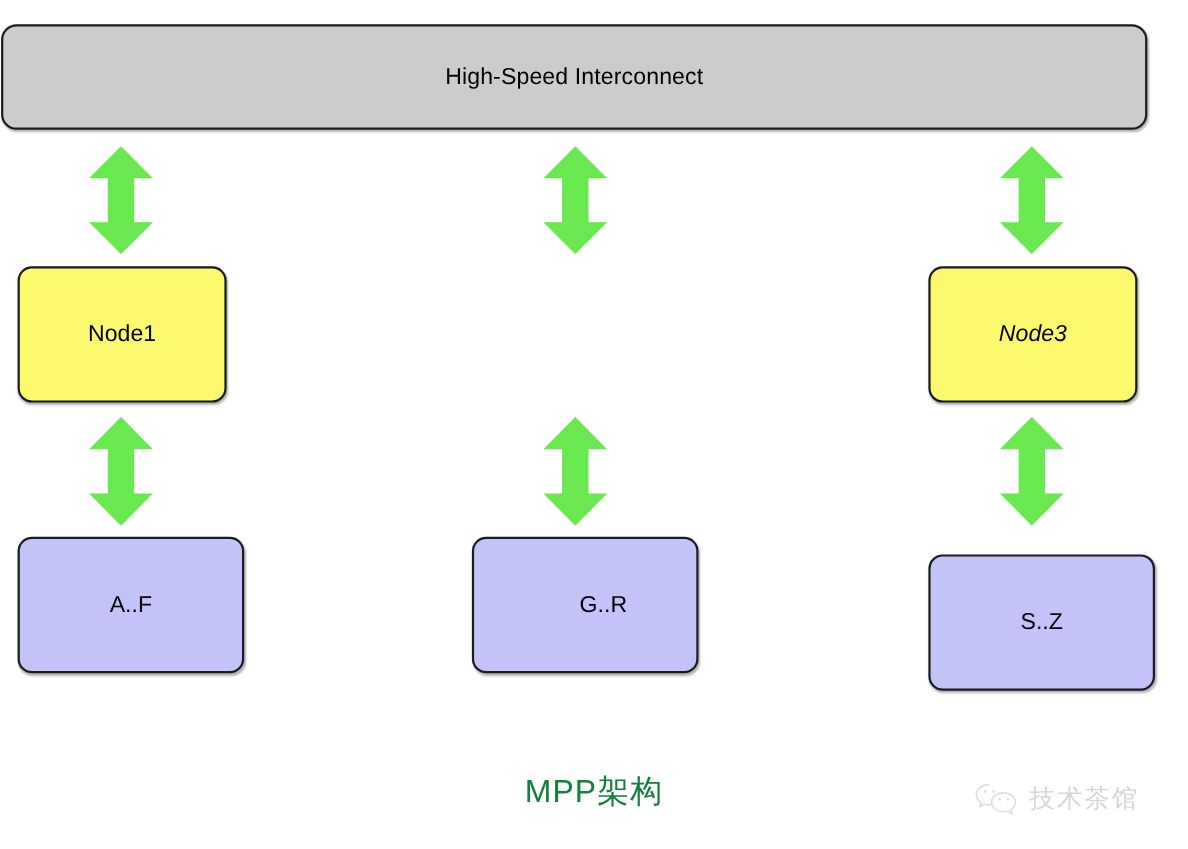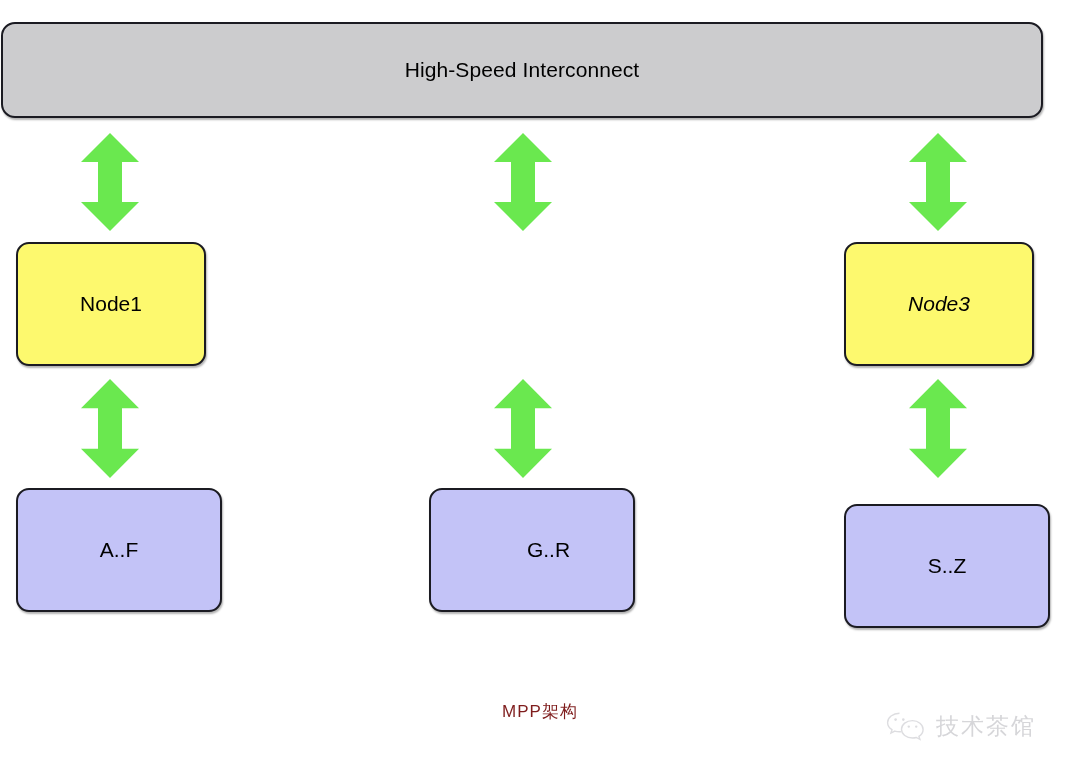--- a/index.html
+++ b/index.html
@@ -88,22 +88,22 @@
   .arrow-col-2 { left: 494px; }
   .arrow-col-3 { left: 909px; }
 
   
   .caption {
     position: absolute;
     left: 0;
     top: 700px;
     width: 1080px;
     text-align: center;
-    font-size: 17px;
-    color: #7f1d1d;
+    font-size: 29px;
+    color: #15803d;
     letter-spacing: 1px;
   }
 
   
   .watermark {
     position: absolute;
     left: 884px;
     top: 710px;
     display: flex;
     align-items: flex-end;

